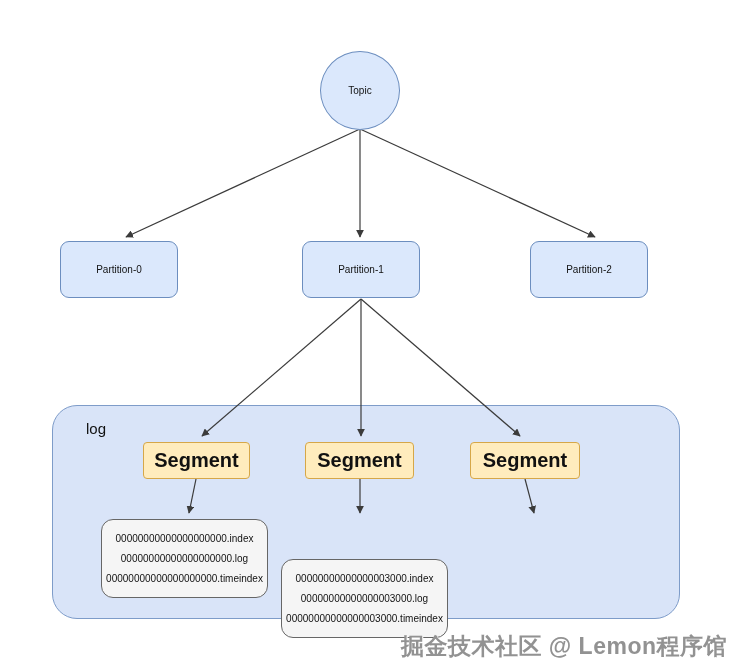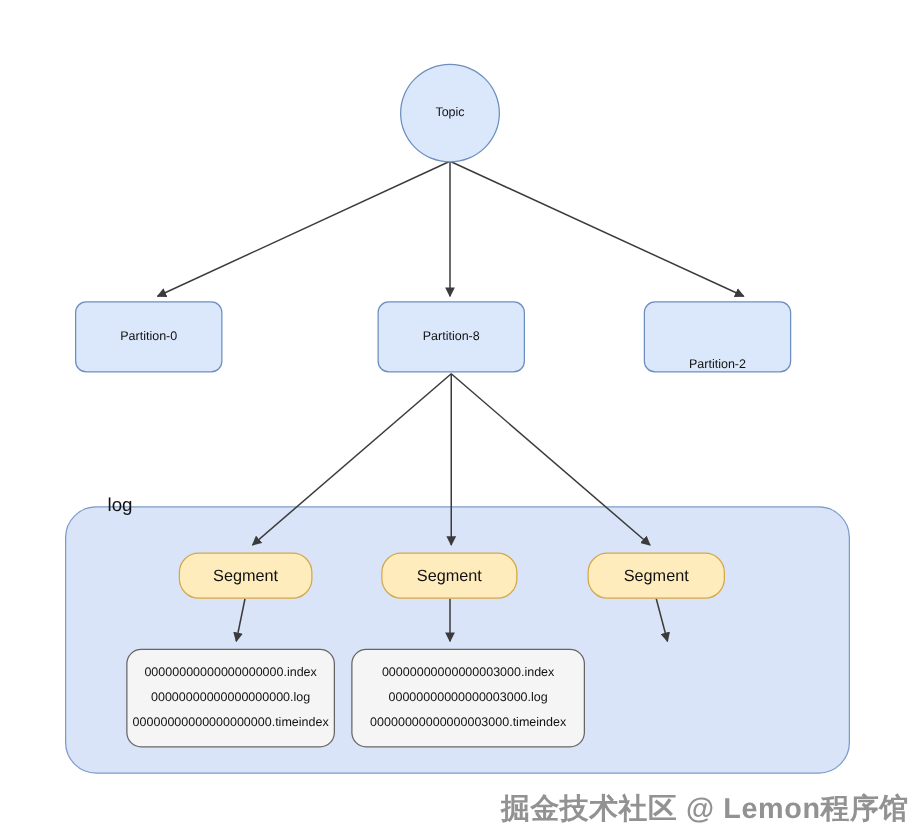--- a/index.html
+++ b/index.html
@@ -17,40 +17,40 @@
     font-family:"Liberation Sans","DejaVu Sans",sans-serif;color:var(--text);
   }
   .stage{position:absolute;inset:0;}
   .node{
     position:absolute;display:flex;align-items:center;justify-content:center;
     background:var(--node-fill);border:1px solid var(--node-border);
     font-size:10px;z-index:3;
   }
   .topic-circle{left:320px;top:51px;width:80px;height:79px;border-radius:50%;}
   .partition{width:118px;height:57px;top:241px;border-radius:9px;}
-  .p0{left:60px;justify-content:center;} .p1{left:302px;} .p2{left:515px;align-items:flex-end;}
+  .p0{left:60px;justify-content:center;} .p1{left:302px;} .p2{left:530px;}
   .log-container{
     position:absolute;left:52px;top:405px;width:628px;height:214px;
     background:var(--container-fill);border:1px solid var(--container-border);
     border-radius:25px;z-index:1;
   }
-  .log-label{position:absolute;left:86px;top:396px;font-size:15px;z-index:3;}
+  .log-label{position:absolute;left:86px;top:420px;font-size:15px;z-index:3;}
   .segment{
     position:absolute;top:442px;height:37px;display:flex;align-items:center;justify-content:center;
     background:var(--segment-fill);border:1px solid var(--segment-border);
-    border-radius:16px;font-size:13px;z-index:3;
+    border-radius:4px;font-size:20px;z-index:3;font-weight:bold;
   }
   .s1{left:143px;width:107px;} .s2{left:305px;width:109px;} .s3{left:470px;width:110px;}
   .filebox{
     position:absolute;top:519px;height:79px;display:flex;flex-direction:column;
     align-items:center;justify-content:space-around;padding:8px 4px;
     background:var(--file-fill);border:1px solid var(--file-border);
     border-radius:12px;font-size:10px;z-index:3;
   }
-  .f1{left:101px;width:167px;} .f2{left:281px;width:187px;} .f3{left:460px;width:168px;}
+  .f1{left:101px;width:167px;} .f2{left:281px;width:167px;margin-top:40px;} .f3{left:460px;width:168px;}
   .filebox span{white-space:nowrap;}
   svg.arrows{position:absolute;inset:0;width:731px;height:671px;z-index:2;pointer-events:none;}
   svg.arrows line{stroke:var(--arrow);stroke-width:1.2;}
   .watermark{
     position:absolute;right:4px;top:631px;font-size:23px;font-weight:700;
     color:var(--watermark);letter-spacing:.5px;z-index:4;
     text-shadow:1px 1px 0 #ffffff;
   }
 </style>
 </head>
@@ -79,21 +79,21 @@
   </svg>
 
   <div class="node topic-circle">
     <span>Topic</span>
   </div>
 
   <div class="node partition p0">
     <span>Partition-0</span>
   </div>
   <div class="node partition p1">
-    <span>Partition-8</span>
+    <span>Partition-1</span>
   </div>
   <div class="node partition p2">
     <span>Partition-2</span>
   </div>
 
   <div class="segment s1">
     <span>Segment</span>
   </div>
   <div class="segment s2">
     <span>Segment</span>

